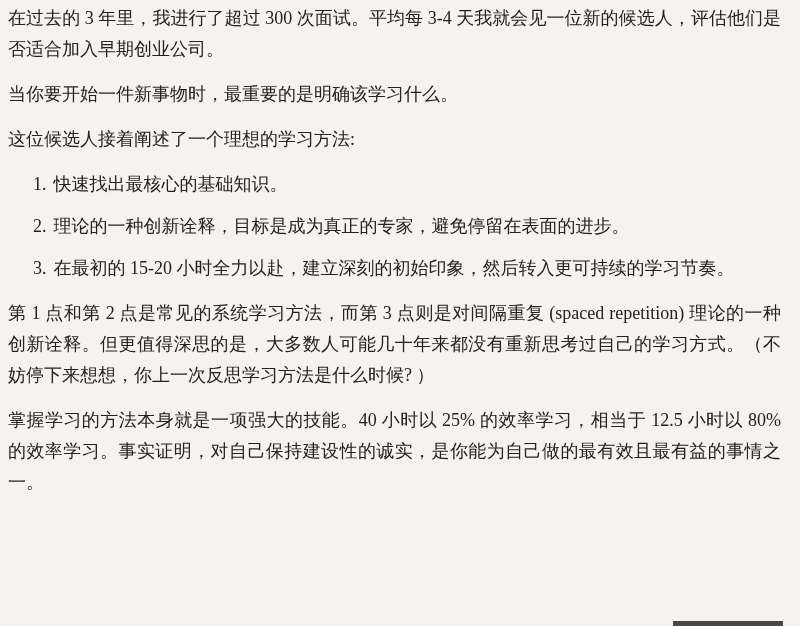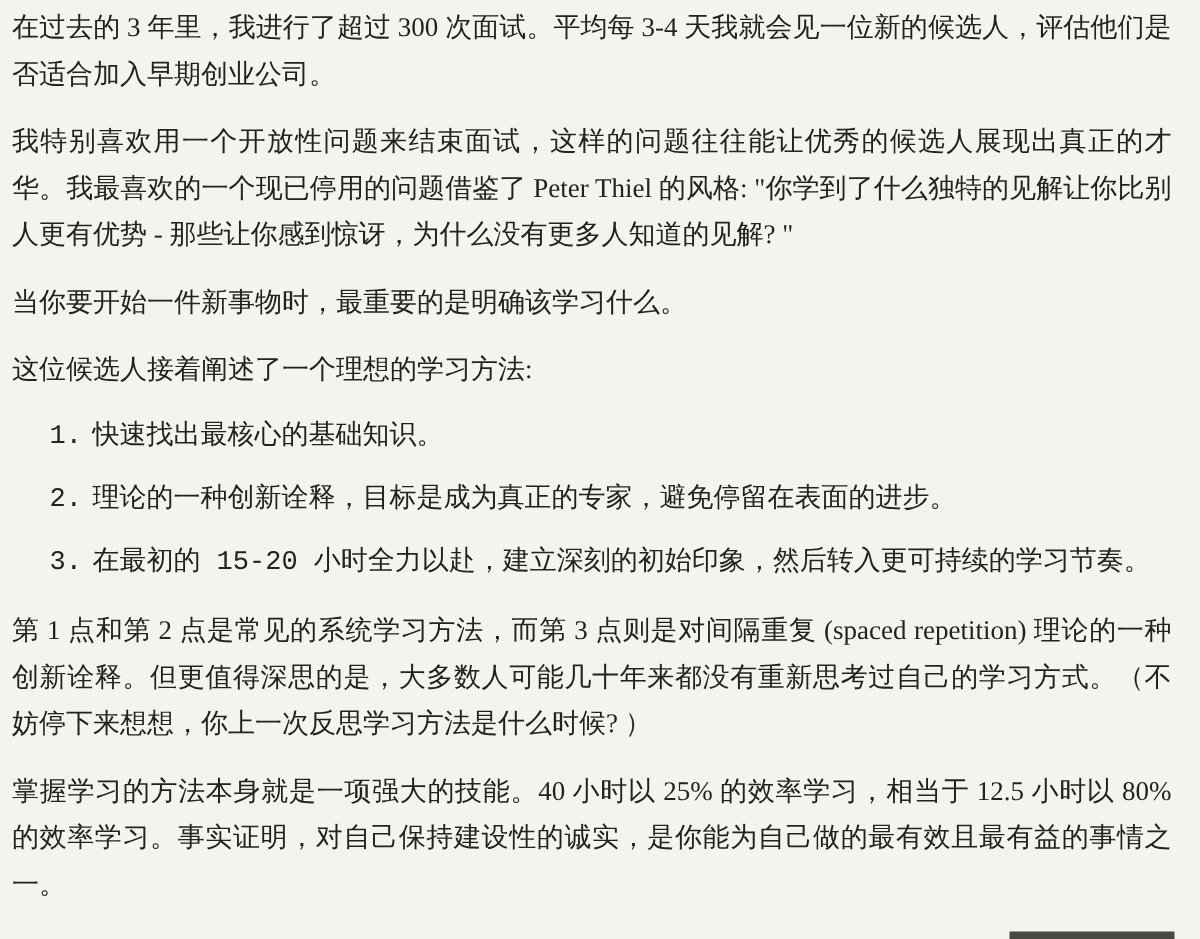--- a/index.html
+++ b/index.html
@@ -23,21 +23,20 @@
   .para {
     margin: 0 0 14px 0;
     text-align: justify;
   }
   .quote-line {
   }
   .method-list {
     list-style: none;
     margin: 0 0 14px 0;
     padding: 0 0 0 25px;
-    font-family: Liberation Mono, monospace;
   }
   .list-item {
     margin: 0 0 11px 0;
   }
   .list-item .num {
     margin-right: 7px;
   }
   .bottom-bar {
     position: absolute;
     left: 673px;
@@ -47,21 +46,20 @@
     background: #4a4842;
   }
 </style>
 </head>
 <body>
 
 <div class="page">
 
   <p class="para">在过去的 3 年里，我进行了超过 300 次面试。平均每 3-4 天我就会见一位新的候选人，评估他们是否适合加入早期创业公司。</p>
 
-  <p class="para">我特别喜欢用一个开放性问题来结束面试，这样的问题往往能让优秀的候选人展现出真正的才华。我最喜欢的一个现已停用的问题借鉴了 Peter Thiel 的风格: "你学到了什么独特的见解让你比别人更有优势 - 那些让你感到惊讶，为什么没有更多人知道的见解? "</p>
 
   <div class="para">
     <div class="quote-line">当你要开始一件新事物时，最重要的是明确该学习什么。</div>
   </div>
 
   <p class="para">这位候选人接着阐述了一个理想的学习方法:</p>
 
   <ol class="method-list">
     <li class="list-item">
       <span class="num">1.</span><span>快速找出最核心的基础知识。</span>

